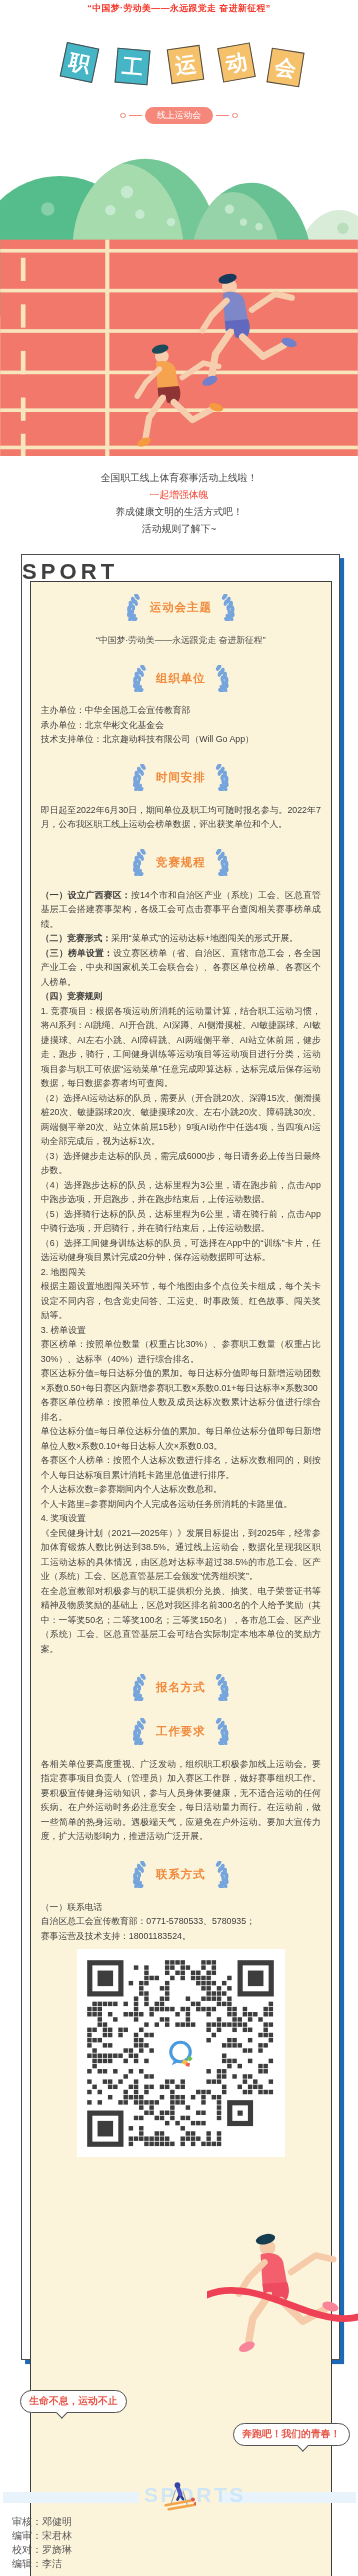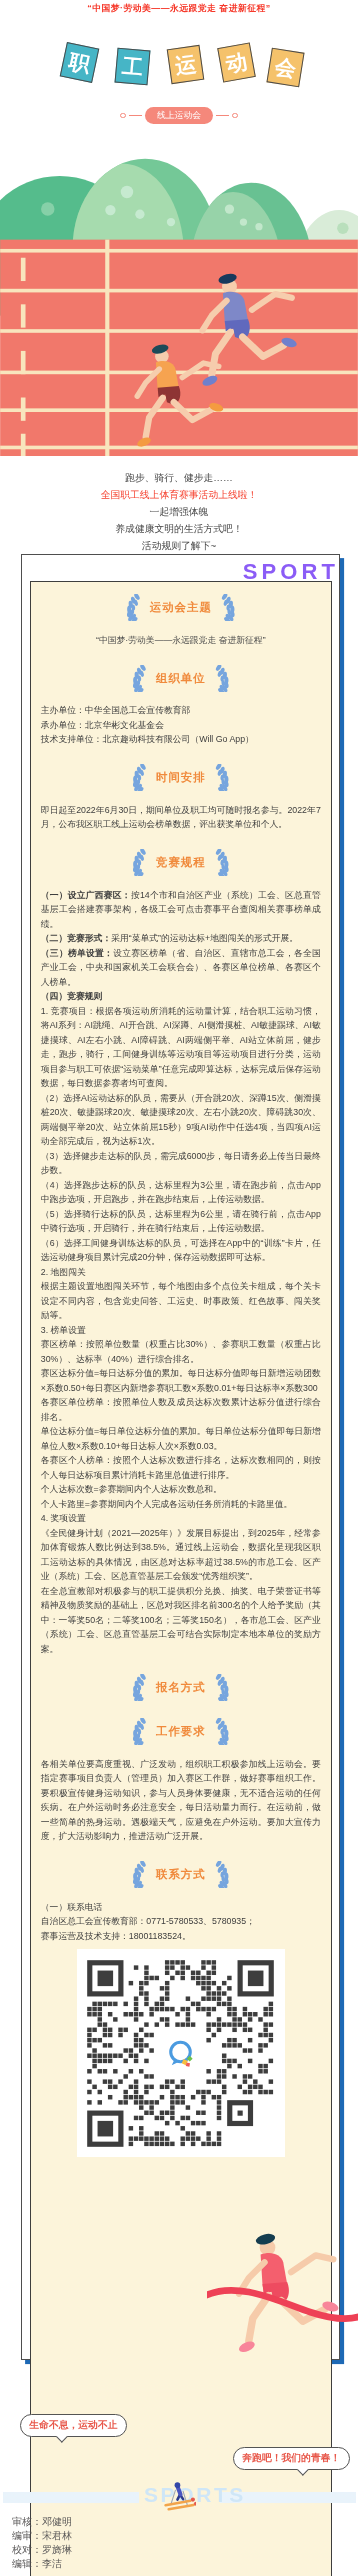--- a/index.html
+++ b/index.html
@@ -33,22 +33,22 @@
 
   
   .intro{position:absolute;top:469px;left:0;width:100%;text-align:center;
          font-size:9.8px;line-height:17px;color:#474747;}
   .intro p{margin:0;}
   .intro p:nth-of-type(2){color:#f5402e;}
 
   
   .bigbox{position:absolute;left:21px;top:554px;width:317px;height:1804px;
           background:#fff;border:1.6px solid #4e4e4e;box-shadow:4.1px 4.1px 0 0 #1d69b5;}
-  .watermark{position:absolute;top:4.1px;left:0;width:100%;text-align:right;
-             font-size:22px;font-weight:bold;color:#8b5cf6;letter-spacing:4.1px;}
+  .watermark{position:absolute;top:4.1px;left:0;width:100%;text-align:left;
+             font-size:22px;font-weight:bold;color:#404040;letter-spacing:4.1px;}
   .innerbox{position:absolute;left:7.8px;top:26px;width:302px;height:2116px;
             box-sizing:border-box;background:#fcf4da;border:1px solid #3e3e3e;
             padding:0 10px;overflow:hidden;}
 
   
   .sec-h{display:flex;align-items:center;justify-content:center;gap:9.3px;
          height:27px;margin:17.6px 0 11.4px;}
   .sec-h:first-of-type{margin-top:12.4px;}
   .sec-h .t{color:#f08a3c;font-size:11.4px;font-weight:bold;letter-spacing:1px;}
   .laurel{width:17.6px;height:27px;}
@@ -64,21 +64,21 @@
            position:relative;display:flex;align-items:center;justify-content:center;}
   .qr-logo{position:absolute;left:calc(50% - 18.7px);top:calc(50% - 18.7px);
            width:37px;height:37px;background:#fff;border-radius:5.2px;
            display:flex;align-items:center;justify-content:center;}
 
   
   .finish-runner{position:absolute;left:207px;top:2214px;z-index:6;}
 
   
   .bubble{position:absolute;border:1px solid #545454;border-radius:11.4px;background:#fff;
-          color:#e8584b;font-weight:bold;font-size:9.8px;padding:4.1px 8.3px;white-space:nowrap;margin-top:24px;}
+          color:#e8584b;font-weight:bold;font-size:9.8px;padding:4.1px 8.3px;white-space:nowrap;}
   .bubble .tail{position:absolute;bottom:-4.1px;width:6.7px;height:6.7px;background:#fff;
                 border-right:1px solid #545454;border-bottom:1px solid #545454;
                 transform:rotate(45deg);}
   .bubble1{left:20px;top:2390px;}
   .bubble1 .tail{left:37px;}
   .bubble2{left:233px;top:2423px;}
   .bubble2 .tail{left:65px;}
 
   
   .bar{position:absolute;top:2492px;height:11.4px;background:#e9f3fb;}
@@ -178,21 +178,20 @@
   <rect x="40" y="302" width="9" height="45" fill="#f8e5bd"></rect>
   <rect x="40" y="392" width="9" height="45" fill="#f8e5bd"></rect>
   <rect x="40" y="482" width="9" height="45" fill="#f8e5bd"></rect>
   <rect x="40" y="552" width="9" height="43" fill="#f8e5bd"></rect>
   <use href="#runner-shape" class="runner-a" transform="translate(380,230) scale(0.9)" style="--skin:#f6cdad;--tank:#7e88c8;--shorts:#6069bd;--shoe:#7080cc;--cap:#17395c"></use>
   <use href="#runner-shape" class="runner-b" transform="translate(255,368) scale(0.82)" style="--skin:#f6cdad;--tank:#f6a350;--shorts:#8e3434;--shoe:#f49b40;--cap:#1d4a58"></use>
 </svg>
 
 <div class="intro">
 
-<p>跑步、骑行、健步走……</p>
     <p>全国职工线上体育赛事活动上线啦！</p>
     <p>一起增强体魄</p>
     <p>养成健康文明的生活方式吧！</p>
     <p>活动规则了解下~</p>
   </div>
 
 <div class="bigbox">
   <div class="watermark">SPORT</div>
   <div class="innerbox">
 

